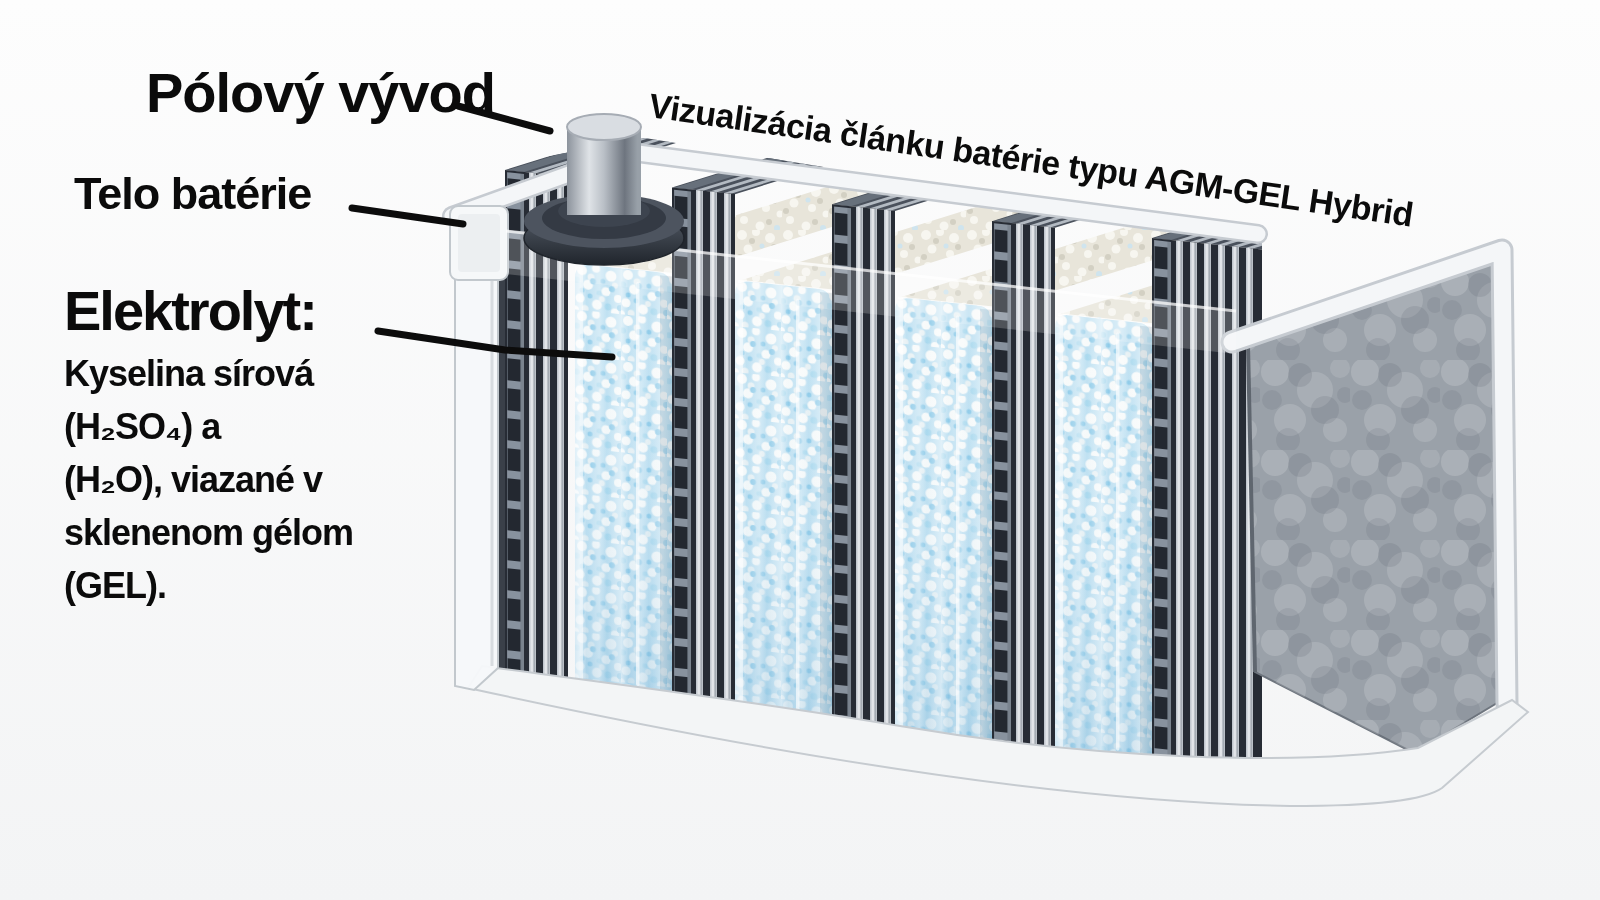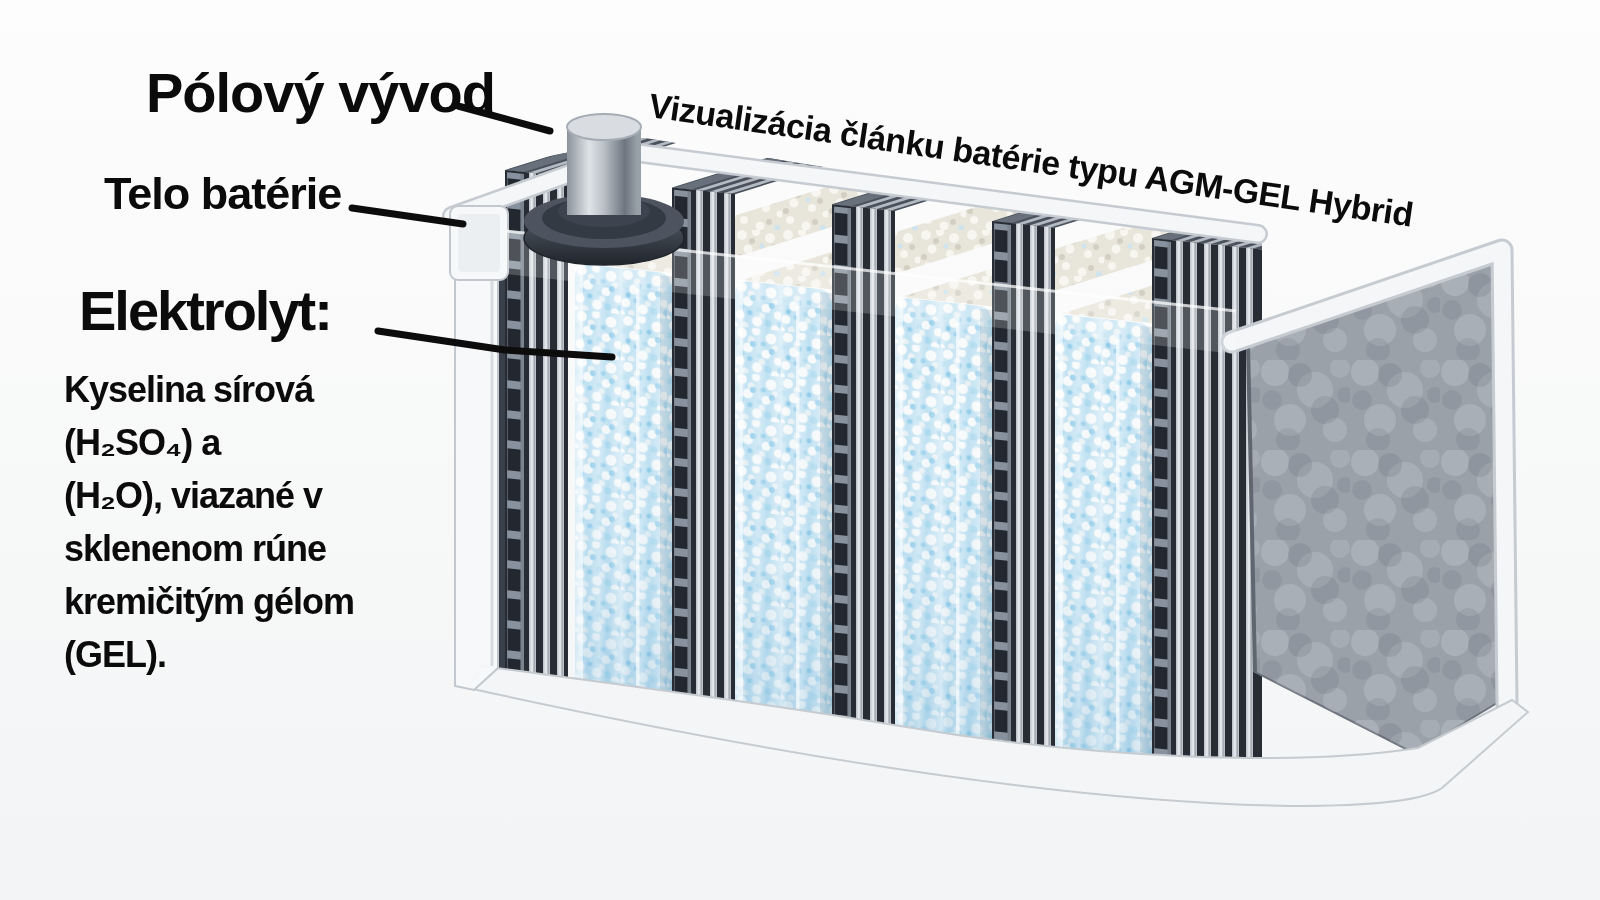--- a/index.html
+++ b/index.html
@@ -2,24 +2,24 @@
 <html><head>
 <meta charset="utf-8">
 <style>
   html,body{margin:0;padding:0;}
   body{width:1600px;height:900px;overflow:hidden;background:#fafbfb;
        font-family:"Liberation Sans","DejaVu Sans",sans-serif;}
   #scene{position:relative;width:1600px;height:900px;background:linear-gradient(#fdfdfd,#f3f4f5);}
   svg{position:absolute;left:0;top:0;}
   .lbl{position:absolute;font-weight:bold;color:#0b0b0b;white-space:nowrap;letter-spacing:-1px;}
   #label-terminal{left:146px;top:60px;font-size:56px;}
-  #label-body{left:74px;top:168px;font-size:45px;margin-left:30px;}
-  #label-electrolyte{left:64px;top:278px;font-size:56px;letter-spacing:-2px;margin-left:15px;}
+  #label-body{left:74px;top:168px;font-size:45px;}
+  #label-electrolyte{left:64px;top:278px;font-size:56px;letter-spacing:-2px;}
   #electrolyte-desc{position:absolute;left:64px;top:347px;font-size:36px;line-height:53px;
-                    font-weight:bold;color:#0b0b0b;letter-spacing:-1px;margin-top:16px;}
+                    font-weight:bold;color:#0b0b0b;letter-spacing:-1px;}
   #diagram-title{left:652px;top:86px;font-size:34px;transform:rotate(8.2deg);
                  transform-origin:left top;letter-spacing:-0.5px;}
 </style>
 </head>
 <body>
 
 <div id="scene">
 
   <svg id="battery-svg" width="1600" height="900" viewBox="0 0 1600 900">
     <defs>
@@ -305,17 +305,16 @@
   </svg>
 
   <div class="lbl" id="diagram-title">Vizualizácia článku batérie typu AGM-GEL Hybrid</div>
   <div class="lbl" id="label-terminal">Pólový vývod</div>
   <div class="lbl" id="label-body">Telo batérie</div>
   <div class="lbl" id="label-electrolyte">Elektrolyt:</div>
   <div id="electrolyte-desc">
     <div>Kyselina sírová</div>
     <div>(H₂SO₄) a</div>
     <div>(H₂O), viazané v</div>
-    <div>sklenenom rúne</div>
-    <div>kremičitým gélom</div>
+    <div>sklenenom gélom</div>
     <div>(GEL).</div>
   </div>
 </div>
 
 </body></html>

